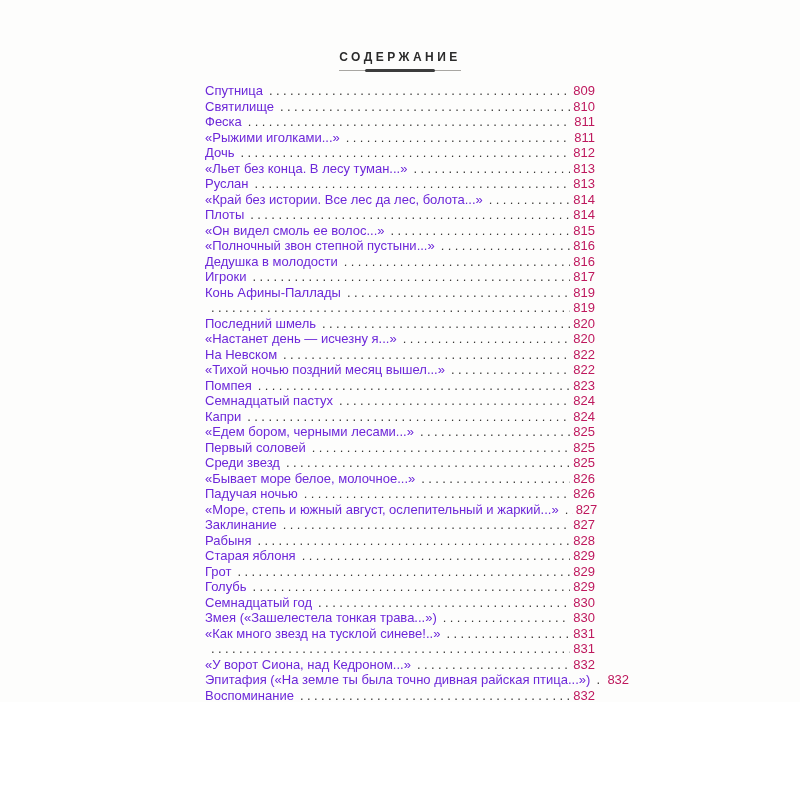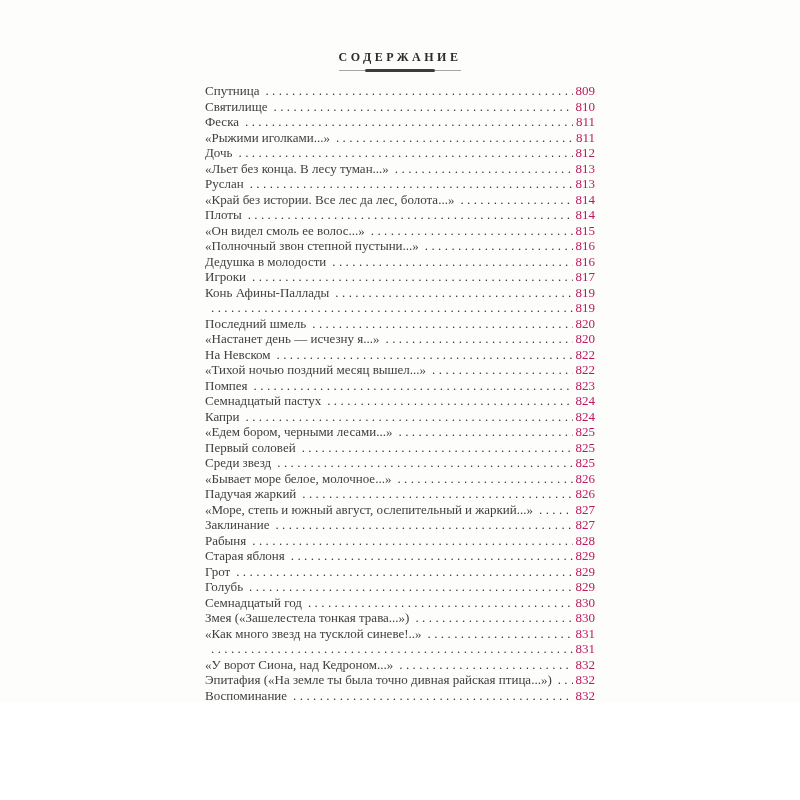--- a/index.html
+++ b/index.html
@@ -3,21 +3,21 @@
 <meta charset="utf-8">
 <style>
   html, body { margin: 0; padding: 0; }
   body { background: #ffffff; }
 
   .page {
     position: relative;
     width: 800px;
     height: 702px;
     background: #fdfdfc;
-    font-family: Liberation Serif, serif;
+    font-family: Liberation Sans, sans-serif;
     color: #2e2e2e;
     overflow: hidden;
   }
 
   
   .toc-header {
     position: absolute;
     top: 51px;
     left: 205px;
     width: 390px;
@@ -63,21 +63,21 @@
   .row {
     display: flex;
     align-items: baseline;
     height: 15.5px;
     font-size: 13px;
     line-height: 15.5px;
     white-space: nowrap;
   }
   .row .t {
     flex: 0 0 auto;
-    color: #404040;
+    color: #6d28d9;
   }
   .row .dots {
     flex: 1 1 auto;
     overflow: hidden;
     margin: 0 3px 0 6px;
     min-width: 8px;
   }
   .row .dots::after {
     content: "..........................................................................................................";
     letter-spacing: 3.4px;
@@ -267,21 +267,21 @@
     <span class="p">825</span>
   </div>
 
   <div class="row">
     <span class="t">«Бывает море белое, молочное...»</span>
     <span class="dots"></span>
     <span class="p">826</span>
   </div>
 
   <div class="row">
-    <span class="t">Падучая жаркий</span>
+    <span class="t">Падучая ночью</span>
     <span class="dots"></span>
     <span class="p">826</span>
   </div>
 
   <div class="row">
     <span class="t">«Море, степь и южный август, ослепительный и жаркий...»</span>
     <span class="dots"></span>
     <span class="p">827</span>
   </div>
 

